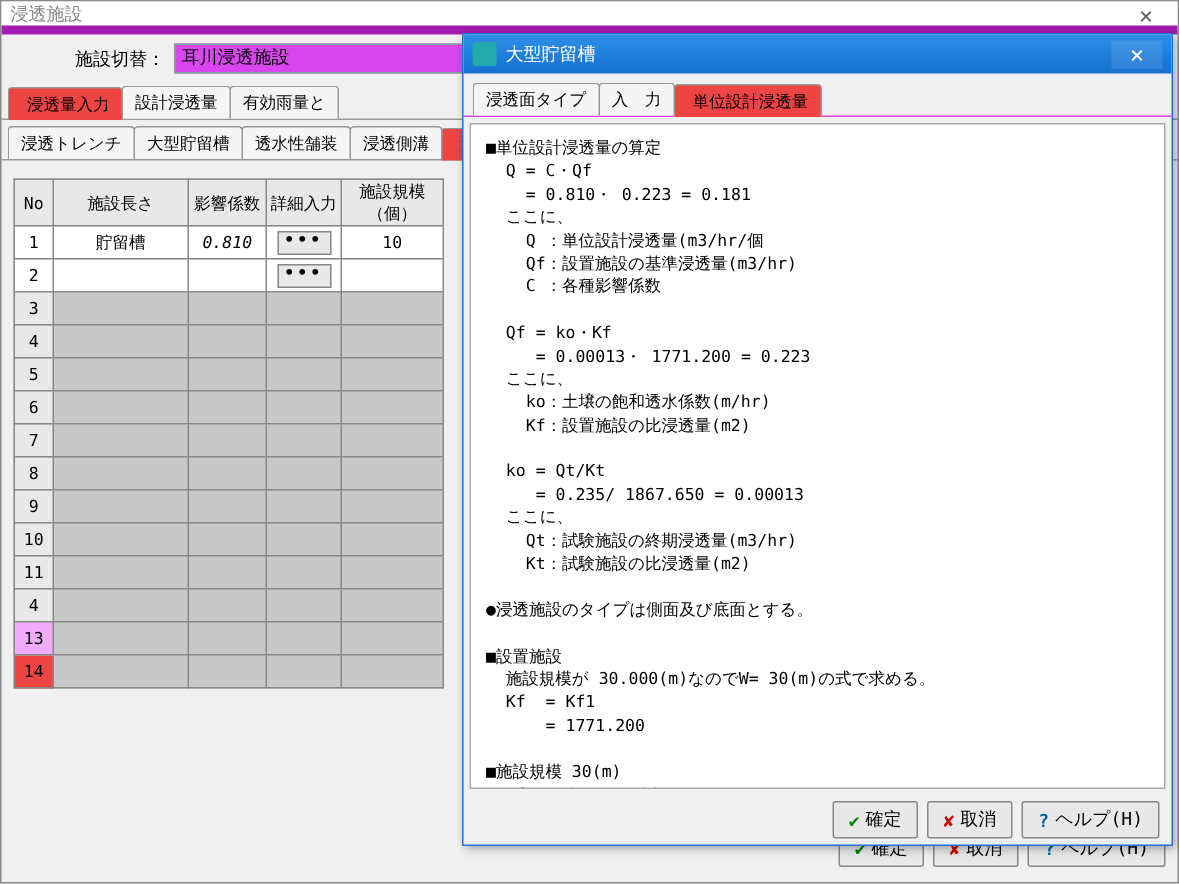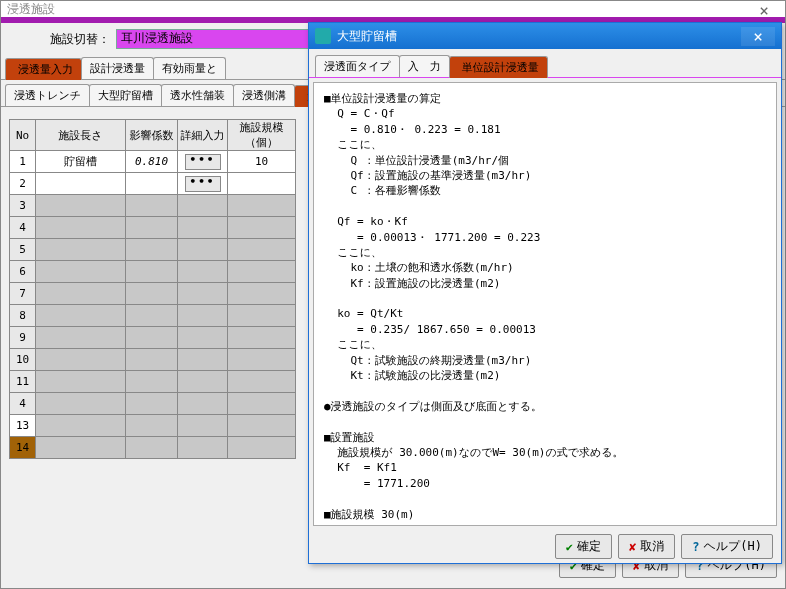--- a/index.html
+++ b/index.html
@@ -9,21 +9,21 @@
 .main-titlebar { background: #fff; height: 22px; display: flex; align-items: flex-start; padding: 0 6px; font-size: 12px; color: #888; border-bottom: 6px solid #a21caf; }
 .main-titlebar .spacer { flex: 1; }
 .main-close { width: 30px; text-align: center; font-size: 16px; color: #666; cursor: pointer; }
 
 .facility-row { display: flex; align-items: center; padding: 6px 8px; font-size: 12px; }
 .facility-row label { margin-right: 6px; margin-left: 41px; }
 .facility-select { flex: 0 0 250px; border: 1px solid #7a9; background: #d946ef; height: 20px; padding: 0 4px; font-size: 12px; position: relative; }
 
 .tabs1 { display: flex; border-bottom: 1px solid #999; padding: 0 4px; font-size: 11px; margin-top: 2px; }
 .tab { padding: 3px 8px; border: 1px solid #999; border-bottom: none; background: #f5f5f5; margin-right: -1px; cursor: pointer; border-radius: 3px 3px 0 0; }
-.tab.active { background: #c2410c; font-weight: normal; position: relative; top: 1px; padding-left: 12px; }
+.tab.active { background: #ef4444; font-weight: normal; position: relative; top: 1px; padding-left: 12px; }
 
 .tabs2 { display: flex; border-bottom: 1px solid #999; padding: 0 4px; font-size: 11px; margin-top: 4px; }
 
 .table-area { padding: 12px 8px; }
 table.grid { border-collapse: collapse; font-size: 11px; background: #c8c8c8; }
 table.grid th, table.grid td { border: 1px solid #888; padding: 0; text-align: center; height: 22px; background: #fff; }
 table.grid th { background: #e8e8e8; font-weight: normal; }
 table.grid .rownum { background: #e8e8e8; width: 26px; }
 table.grid td.name { width: 90px; }
 table.grid td.coef { width: 52px; font-style: italic; }
@@ -174,28 +174,28 @@
             <td></td>
           </tr>
           <tr class="empty">
             <td class="rownum" style="background: rgb(232, 232, 232);">4</td>
             <td></td>
             <td></td>
             <td></td>
             <td></td>
           </tr>
           <tr class="empty">
-            <td class="rownum" style="background: #ffffff;">13</td>
-            <td></td>
-            <td></td>
-            <td></td>
-            <td></td>
-          </tr>
-          <tr class="empty">
-            <td class="rownum" style="background: #a16207;">14</td>
+            <td class="rownum" style="background: #f0abfc;">13</td>
+            <td></td>
+            <td></td>
+            <td></td>
+            <td></td>
+          </tr>
+          <tr class="empty">
+            <td class="rownum" style="background: #ef4444;">14</td>
             <td></td>
             <td></td>
             <td></td>
             <td></td>
           </tr>
         </tbody>
     </table>
   </div>
 
   <div class="bottom-buttons">

